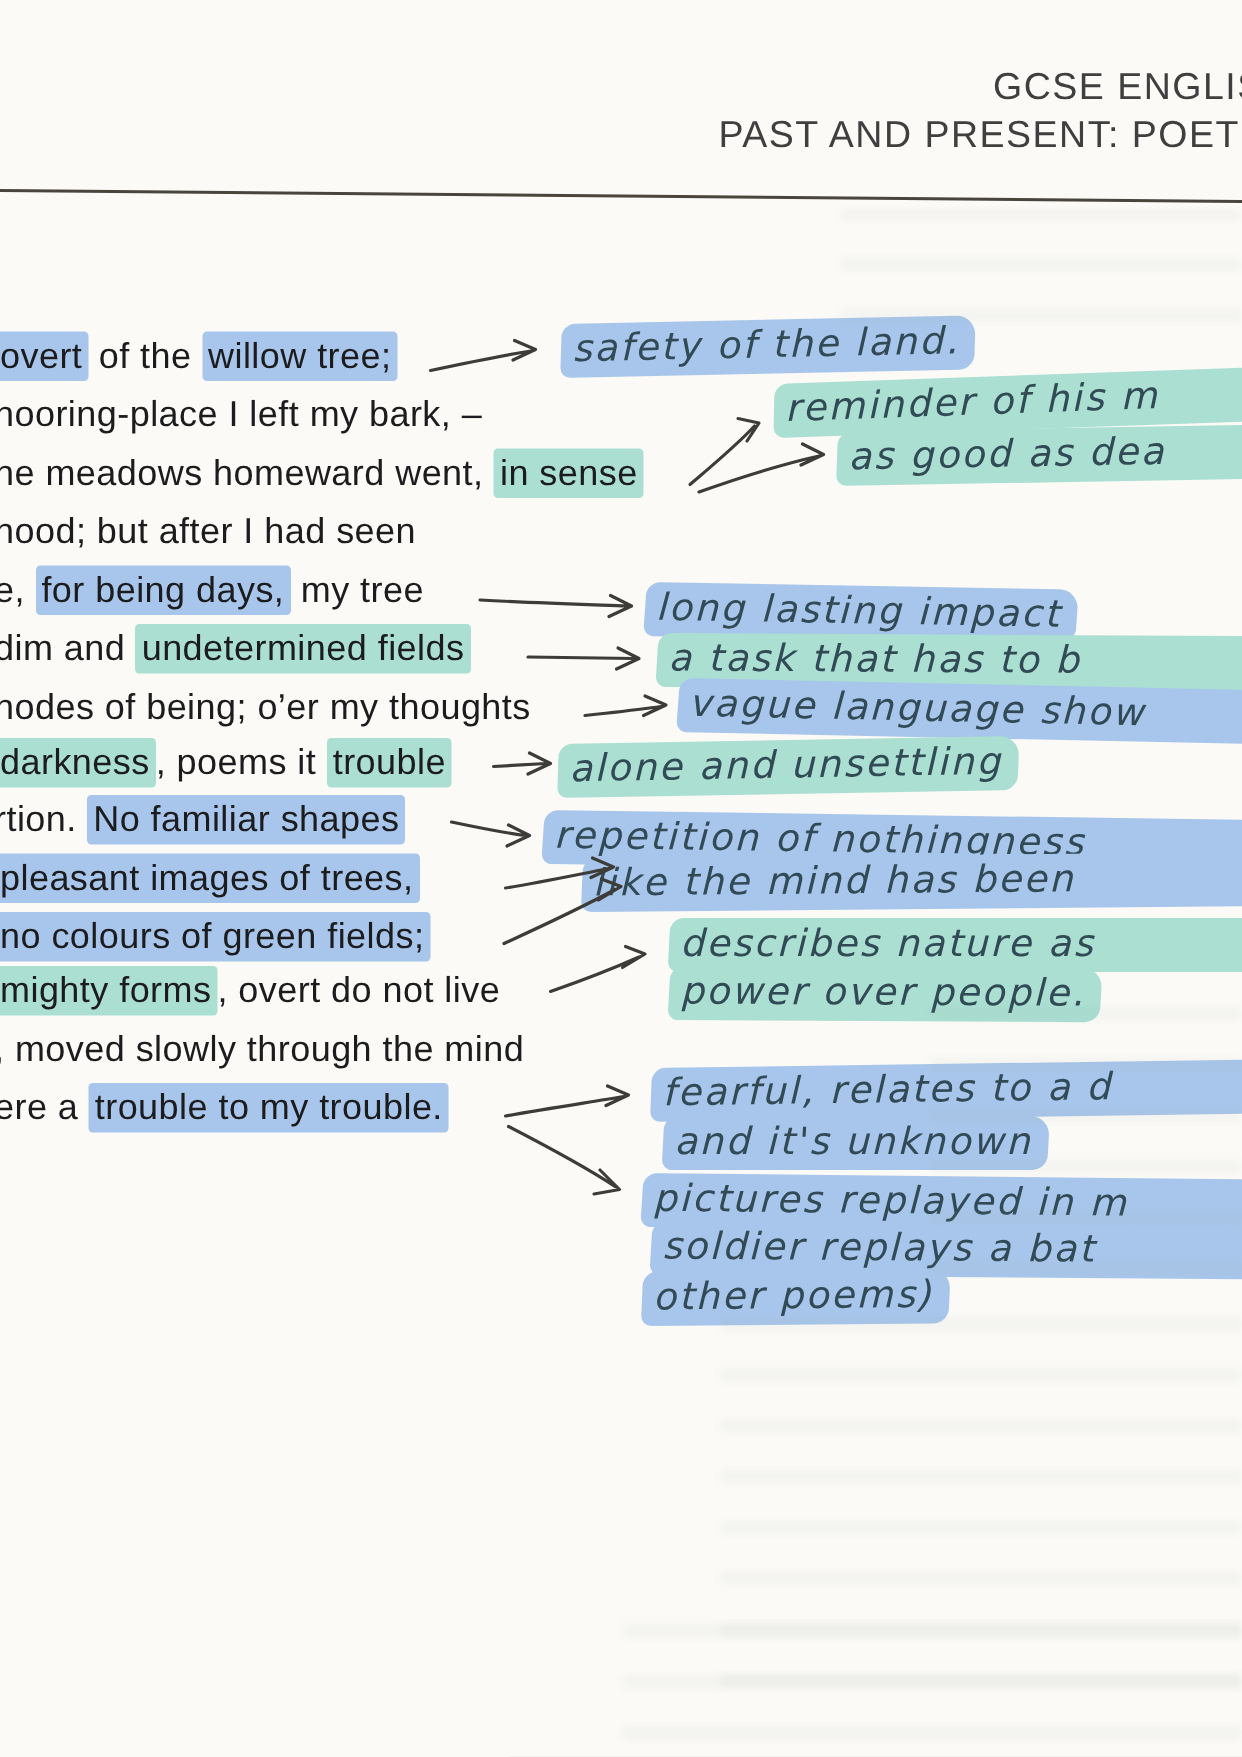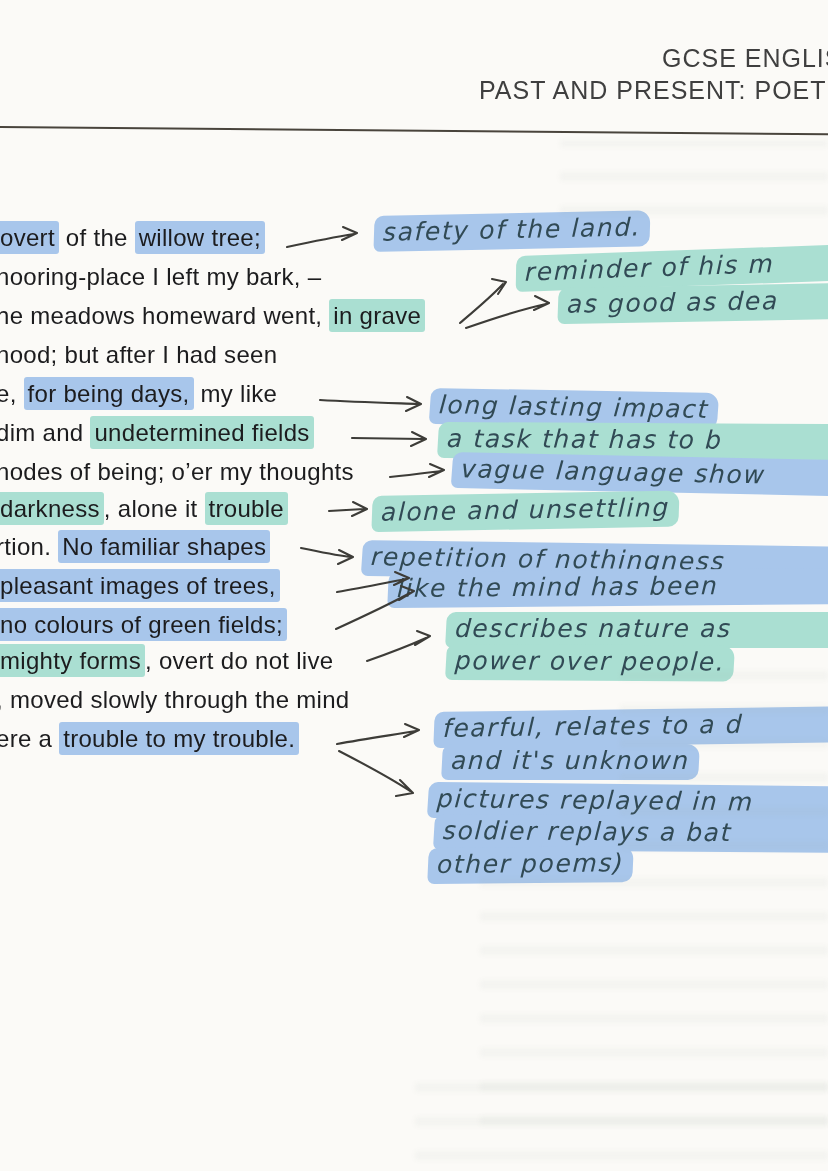--- a/index.html
+++ b/index.html
@@ -72,26 +72,26 @@
 
 <div class="page" style="--hl-blue: #a8c6eb; --hl-teal: #aadfd2; --ink: #314a55;">
 
   <div class="hdr hdr1">GCSE ENGLISH</div>
   <div class="hdr hdr2">PAST AND PRESENT: POETR</div>
   <div class="rule"></div>
 
   <div id="poem">
       <div class="poem-line" style="top: 222px;"><span class="seg hl-blue">overt</span><span class="seg"> of the </span><span class="seg hl-blue">willow tree;</span></div>
       <div class="poem-line" style="top: 261px;"><span class="seg">nooring-place I left my bark, –</span></div>
-      <div class="poem-line" style="top: 300px;"><span class="seg">he meadows homeward went, </span><span class="seg hl-teal">in grave</span></div>
+      <div class="poem-line" style="top: 300px;"><span class="seg">he meadows homeward went, </span><span class="seg hl-teal">in sense</span></div>
       <div class="poem-line" style="top: 339px;"><span class="seg">nood; but after I had seen</span></div>
-      <div class="poem-line" style="top: 378px;"><span class="seg">e, </span><span class="seg hl-blue">for being days,</span><span class="seg"> my like</span></div>
+      <div class="poem-line" style="top: 378px;"><span class="seg">e, </span><span class="seg hl-blue">for being days,</span><span class="seg"> my tree</span></div>
       <div class="poem-line" style="top: 417px;"><span class="seg">dim and </span><span class="seg hl-teal">undetermined fields</span></div>
       <div class="poem-line" style="top: 456px;"><span class="seg">nodes of being; o’er my thoughts</span></div>
-      <div class="poem-line" style="top: 493px;"><span class="seg hl-teal">darkness</span><span class="seg">, alone it </span><span class="seg hl-teal">trouble</span></div>
+      <div class="poem-line" style="top: 493px;"><span class="seg hl-teal">darkness</span><span class="seg">, poems it </span><span class="seg hl-teal">trouble</span></div>
       <div class="poem-line" style="top: 531px;"><span class="seg">rtion. </span><span class="seg hl-blue">No familiar shapes</span></div>
       <div class="poem-line" style="top: 570px;"><span class="seg hl-blue">pleasant images of trees,</span></div>
       <div class="poem-line" style="top: 609px;"><span class="seg hl-blue">no colours of green fields;</span></div>
       <div class="poem-line" style="top: 645px;"><span class="seg hl-teal">mighty forms</span><span class="seg">, overt do not live</span></div>
       <div class="poem-line" style="top: 684px;"><span class="seg">, moved slowly through the mind</span></div>
       <div class="poem-line" style="top: 723px;"><span class="seg">ere a </span><span class="seg hl-blue">trouble to my trouble.</span></div>
     </div>
   <div id="annos">
       <div class="hand hl-blue" style="left: 374px; top: 216px; transform: rotate(-1.2deg) skewX(-3deg);">safety of the land.</div>
       <div class="hand hl-teal" style="left: 516px; top: 256px; transform: rotate(-2deg) skewX(-3deg); width: 324px;">reminder of his m</div>

